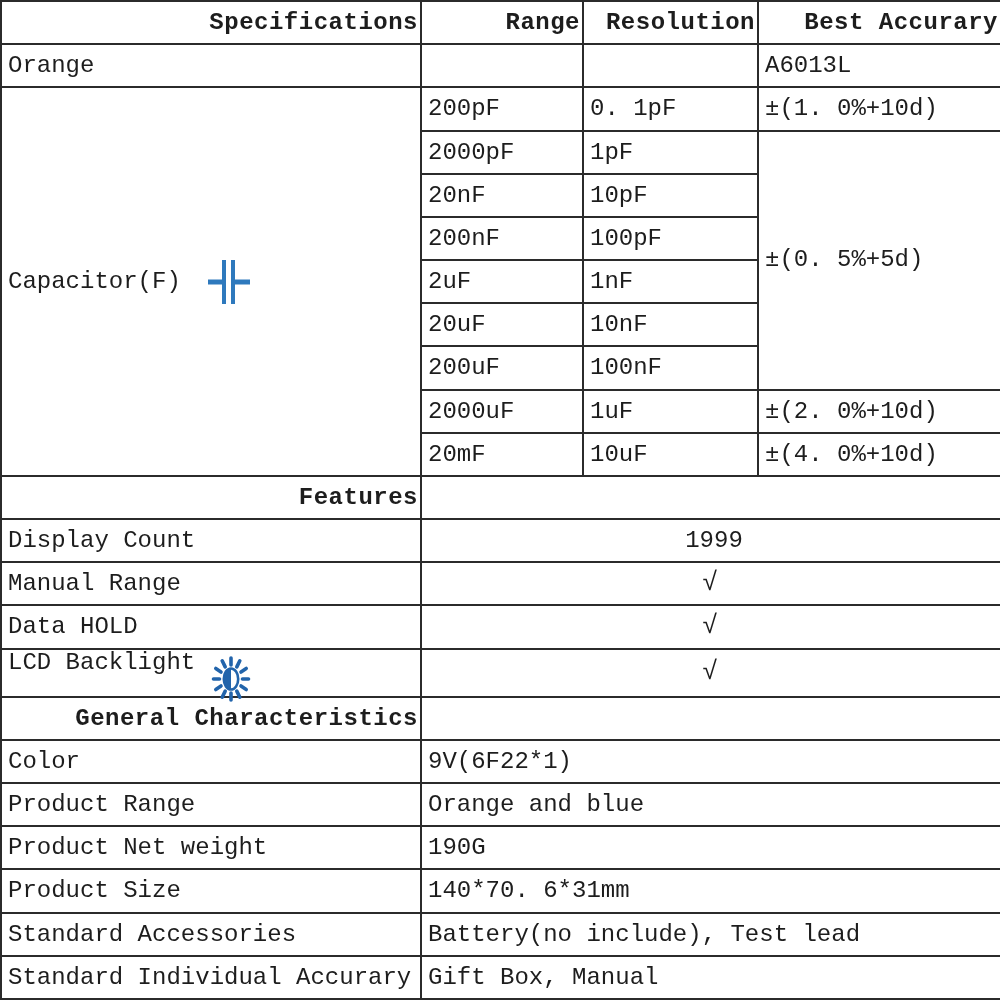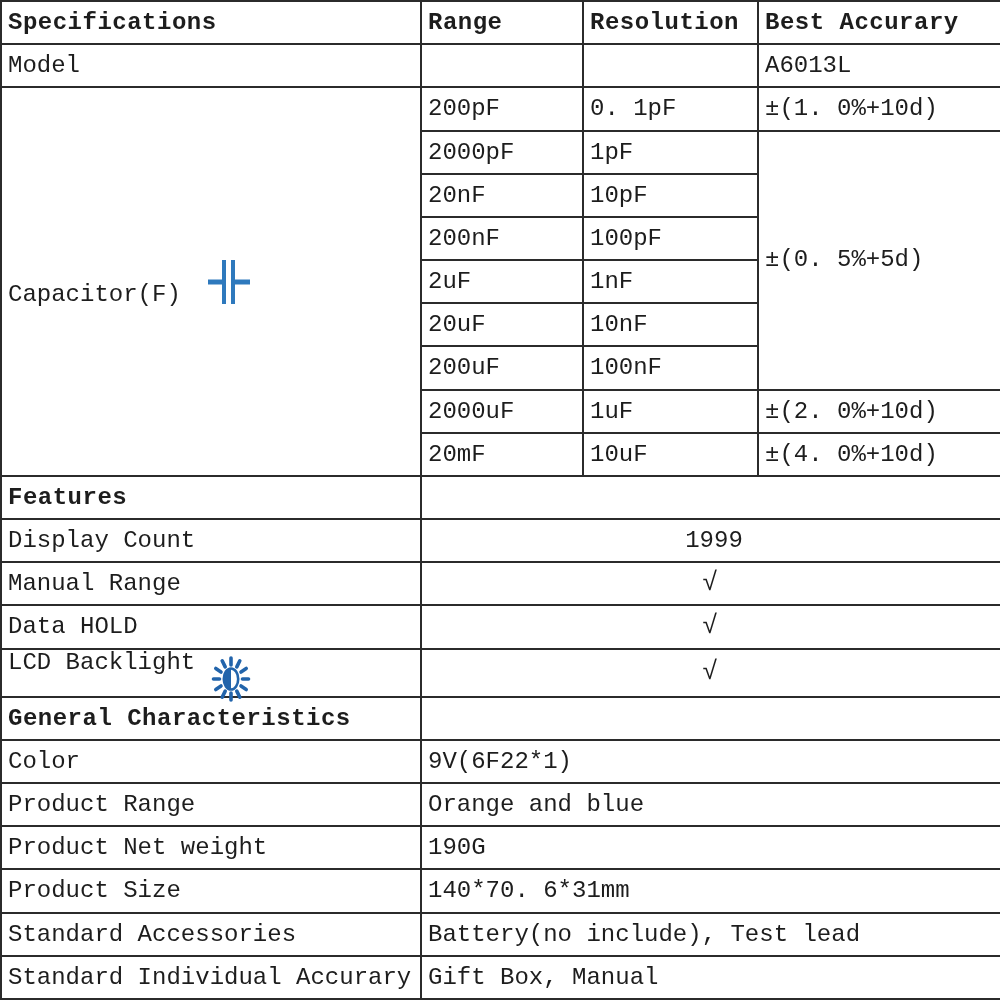--- a/index.html
+++ b/index.html
@@ -13,24 +13,24 @@
   tr{height:43px;}
   td{
     border:2px solid #2b2b2b;
     font-size:24px;line-height:1.05;
     color:#1d1d1d;
     padding:0 2px 0 6px;
     vertical-align:middle;
     white-space:nowrap;
     overflow:visible;
   }
-  td.bold{font-weight:700;letter-spacing:0.5px;}
+  td.bold{font-weight:700;letter-spacing:0.5px;text-align:right;}
   td.center{text-align:center;padding-left:8px;}
   td.check{text-align:center;padding-left:0;font-size:26px;}
-  .cap-flex{display:flex;align-items:flex-end;gap:26px;}
+  .cap-flex{display:flex;align-items:center;gap:26px;}
   .cap-icon{flex:none;display:block;}
   .label-flex{display:flex;align-items:flex-start;}
   .backlight-icon{flex:none;position:relative;top:6px;margin-left:16px;}
 </style>
 </head>
 <body>
 
 <div class="page">
 <table class="spec">
   <colgroup>
@@ -42,21 +42,21 @@
   <tbody>
 
   <tr>
     <td class="bold">Specifications</td>
     <td class="bold">Range</td>
     <td class="bold">Resolution</td>
     <td class="bold">Best Accurary</td>
   </tr>
 
   <tr>
-    <td>Model</td>
+    <td>Orange</td>
     <td></td>
     <td></td>
     <td>A6013L</td>
   </tr>
 
   <tr>
     <td rowspan="9">
       <div class="cap-flex">
         <span>Capacitor(F)</span>
         <svg class="cap-icon" width="44" height="52" viewBox="0 0 44 52" aria-hidden="true" style="color: rgb(46, 121, 189);">

